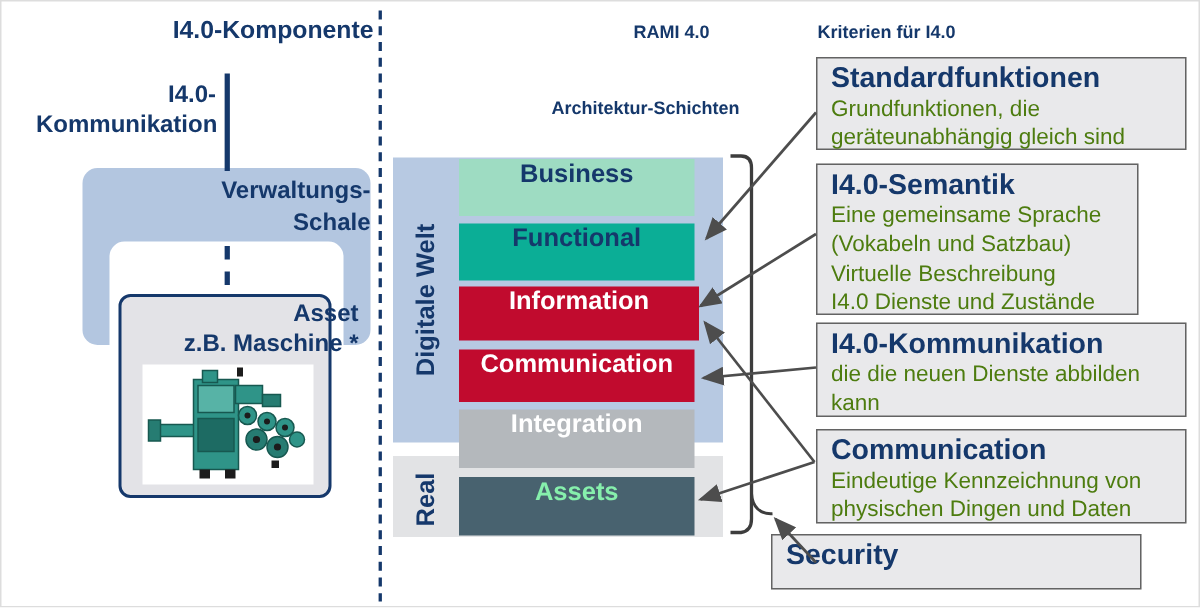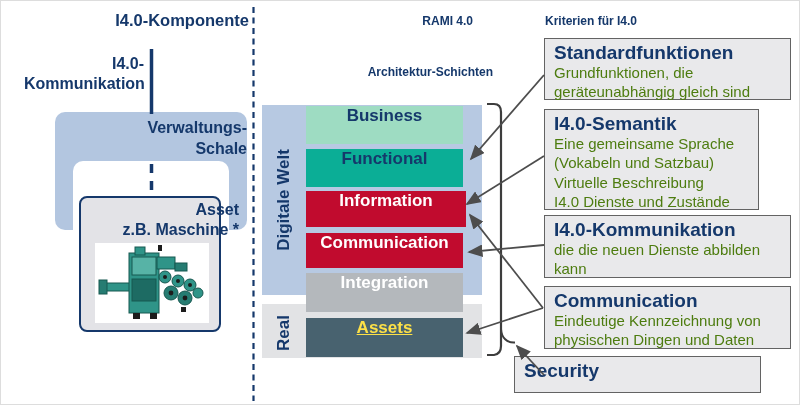--- a/index.html
+++ b/index.html
@@ -109,21 +109,21 @@
   <div class="abs layer" style="left: 305px; top: 190px; width: 160px; height: 36px; background-color: rgb(193, 11, 46);">
     <span style="color:#ffffff;">Information</span>
   </div>
   <div class="abs layer" style="left: 305px; top: 232px; width: 157px; height: 35px; background-color: rgb(193, 11, 46);">
     <span style="color:#ffffff;">Communication</span>
   </div>
   <div class="abs layer" style="left: 305px; top: 272px; width: 157px; height: 39px; background-color: rgb(180, 184, 188);">
     <span style="color:#ffffff;">Integration</span>
   </div>
   <div class="abs layer" style="left: 305px; top: 317px; width: 157px; height: 39px; background-color: rgb(72, 98, 111);">
-    <span style="color:#fde047;text-decoration:underline;">Assets</span>
+    <span style="color:#86efac;">Assets</span>
   </div>
 
   <div class="abs hdr" style="left:544px;top:11px;width:250px;">Kriterien für I4.0</div>
 
   <div class="abs crit-box" style="left:543px;top:37px;width:247px;height:62px;">
     <div class="crit-title">Standardfunktionen</div>
     <div class="crit-line">Grundfunktionen, die</div>
     <div class="crit-line">geräteunabhängig gleich sind</div>
   </div>
 

